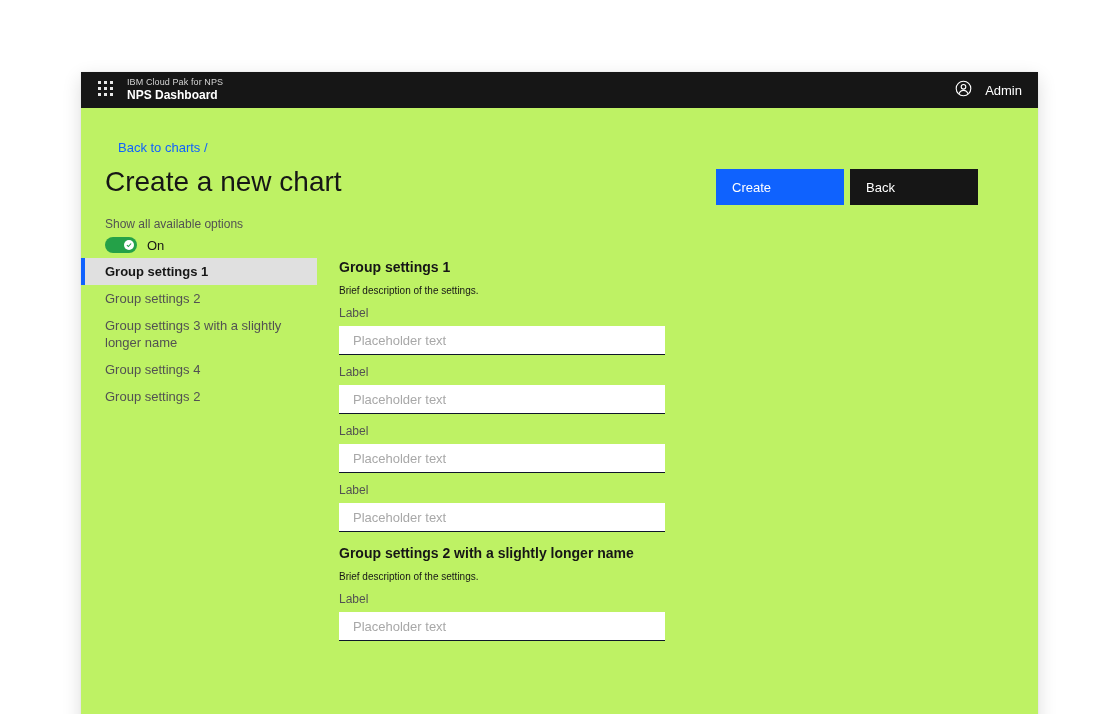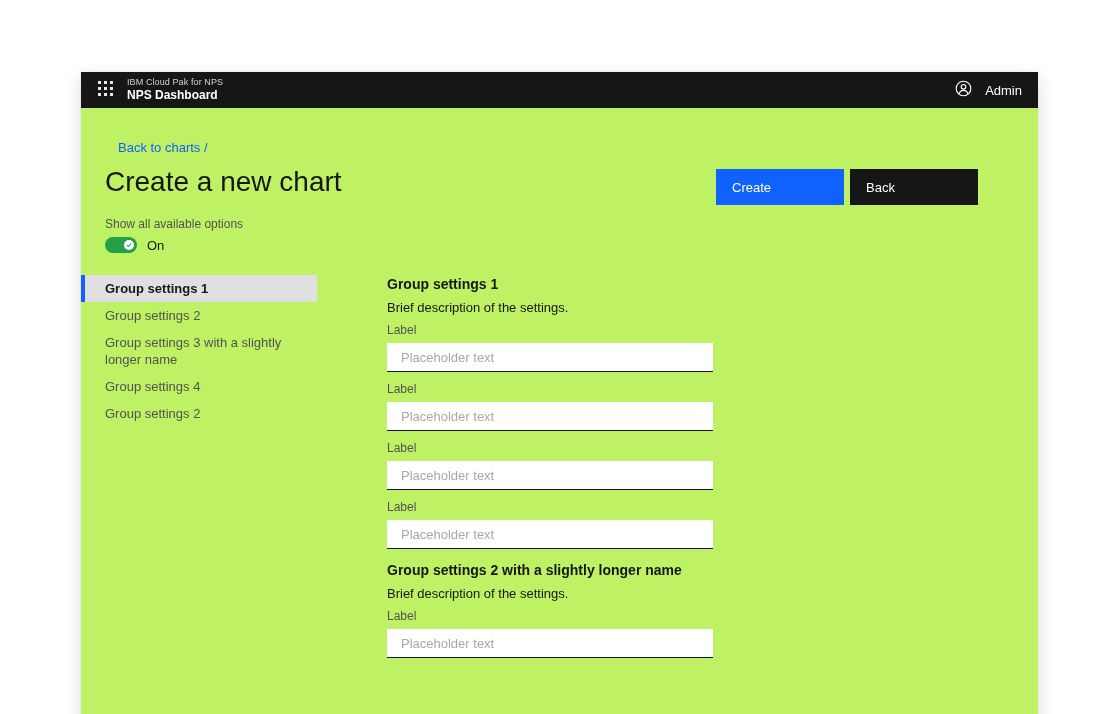--- a/index.html
+++ b/index.html
@@ -51,35 +51,35 @@
     position: relative; cursor: pointer; border: none;
   }
   .toggle-knob {
     position: absolute; right: 3px; top: 3px; width: 10px; height: 10px;
     border-radius: 50%; background: #ffffff;
     display: flex; align-items: center; justify-content: center;
   }
   .toggle-state { font-size: 13px; color: #161616; }
 
   
-  .body-row { display: flex; margin-top: 22px; gap: 48px; }
+  .body-row { display: flex; margin-top: 5px; }
   .sidebar { width: 236px; flex-shrink: 0; }
   .side-item {
     padding: 5px 16px 5px 20px; border-left: 4px solid transparent;
     font-size: 13px; line-height: 17px; color: #525252; cursor: pointer;
   }
   .side-item.selected {
     background: #e0e0e0; border-left-color: #0f62fe;
     color: #161616; font-weight: bold;
   }
 
   .form-col { margin-left: 22px; width: 326px; }
   .form-section { margin-bottom: 12px; }
   .form-heading { font-size: 14px; font-weight: bold; color: #161616; line-height: 18px; margin-bottom: 6px; }
-  .form-desc { font-size: 13px; color: #161616; line-height: 18px; margin-bottom: 6px; }
+  .form-desc { font-size: 10px; color: #161616; line-height: 18px; margin-bottom: 6px; }
   .field { margin-bottom: 10px; }
   .field-label { display: block; font-size: 12px; color: #525252; line-height: 14px; margin-bottom: 6px; }
   .text-input {
     width: 100%; height: 29px; background: #ffffff;
     border: none; border-bottom: 1px solid #0f172a;
     padding: 0 14px; font-family: "Liberation Sans", sans-serif;
     font-size: 13px; color: #161616;
   }
   .text-input::placeholder { color: #a8a8a8; }
 </style>

